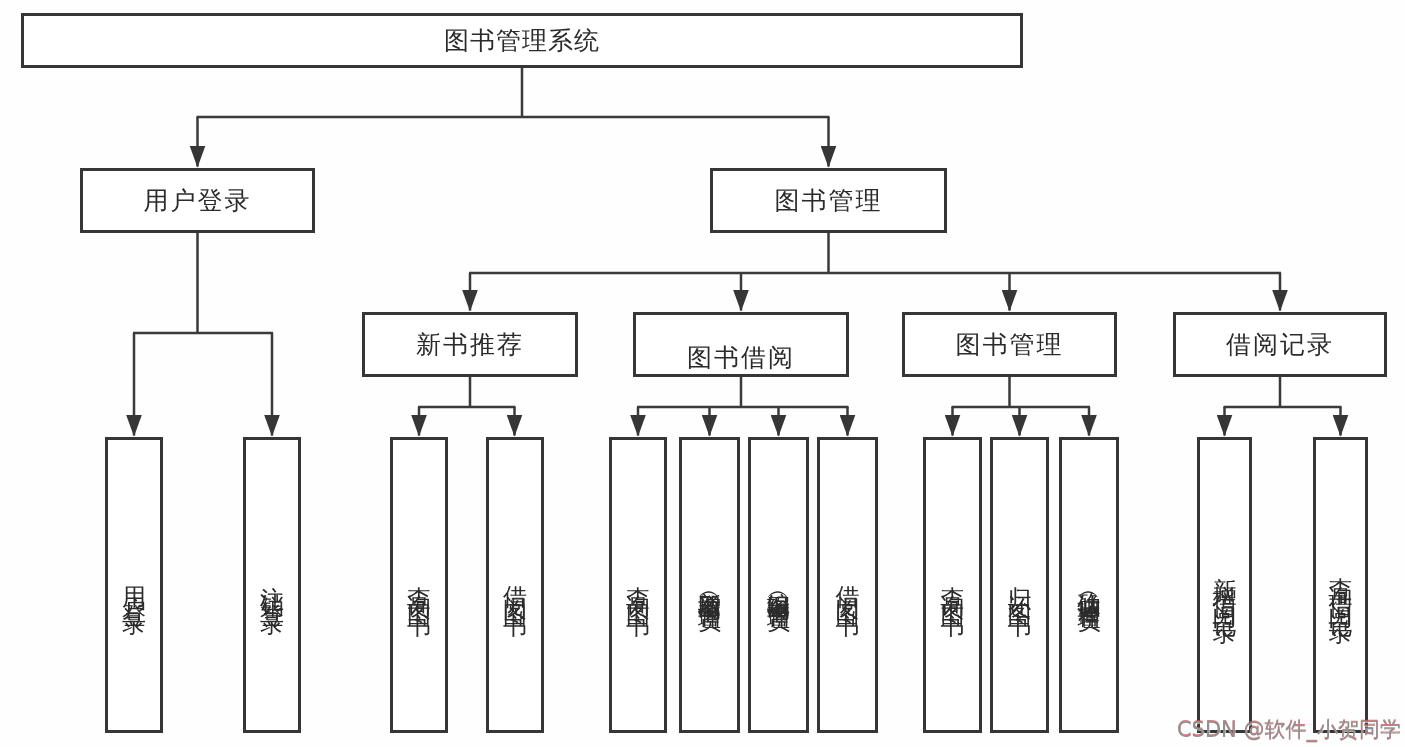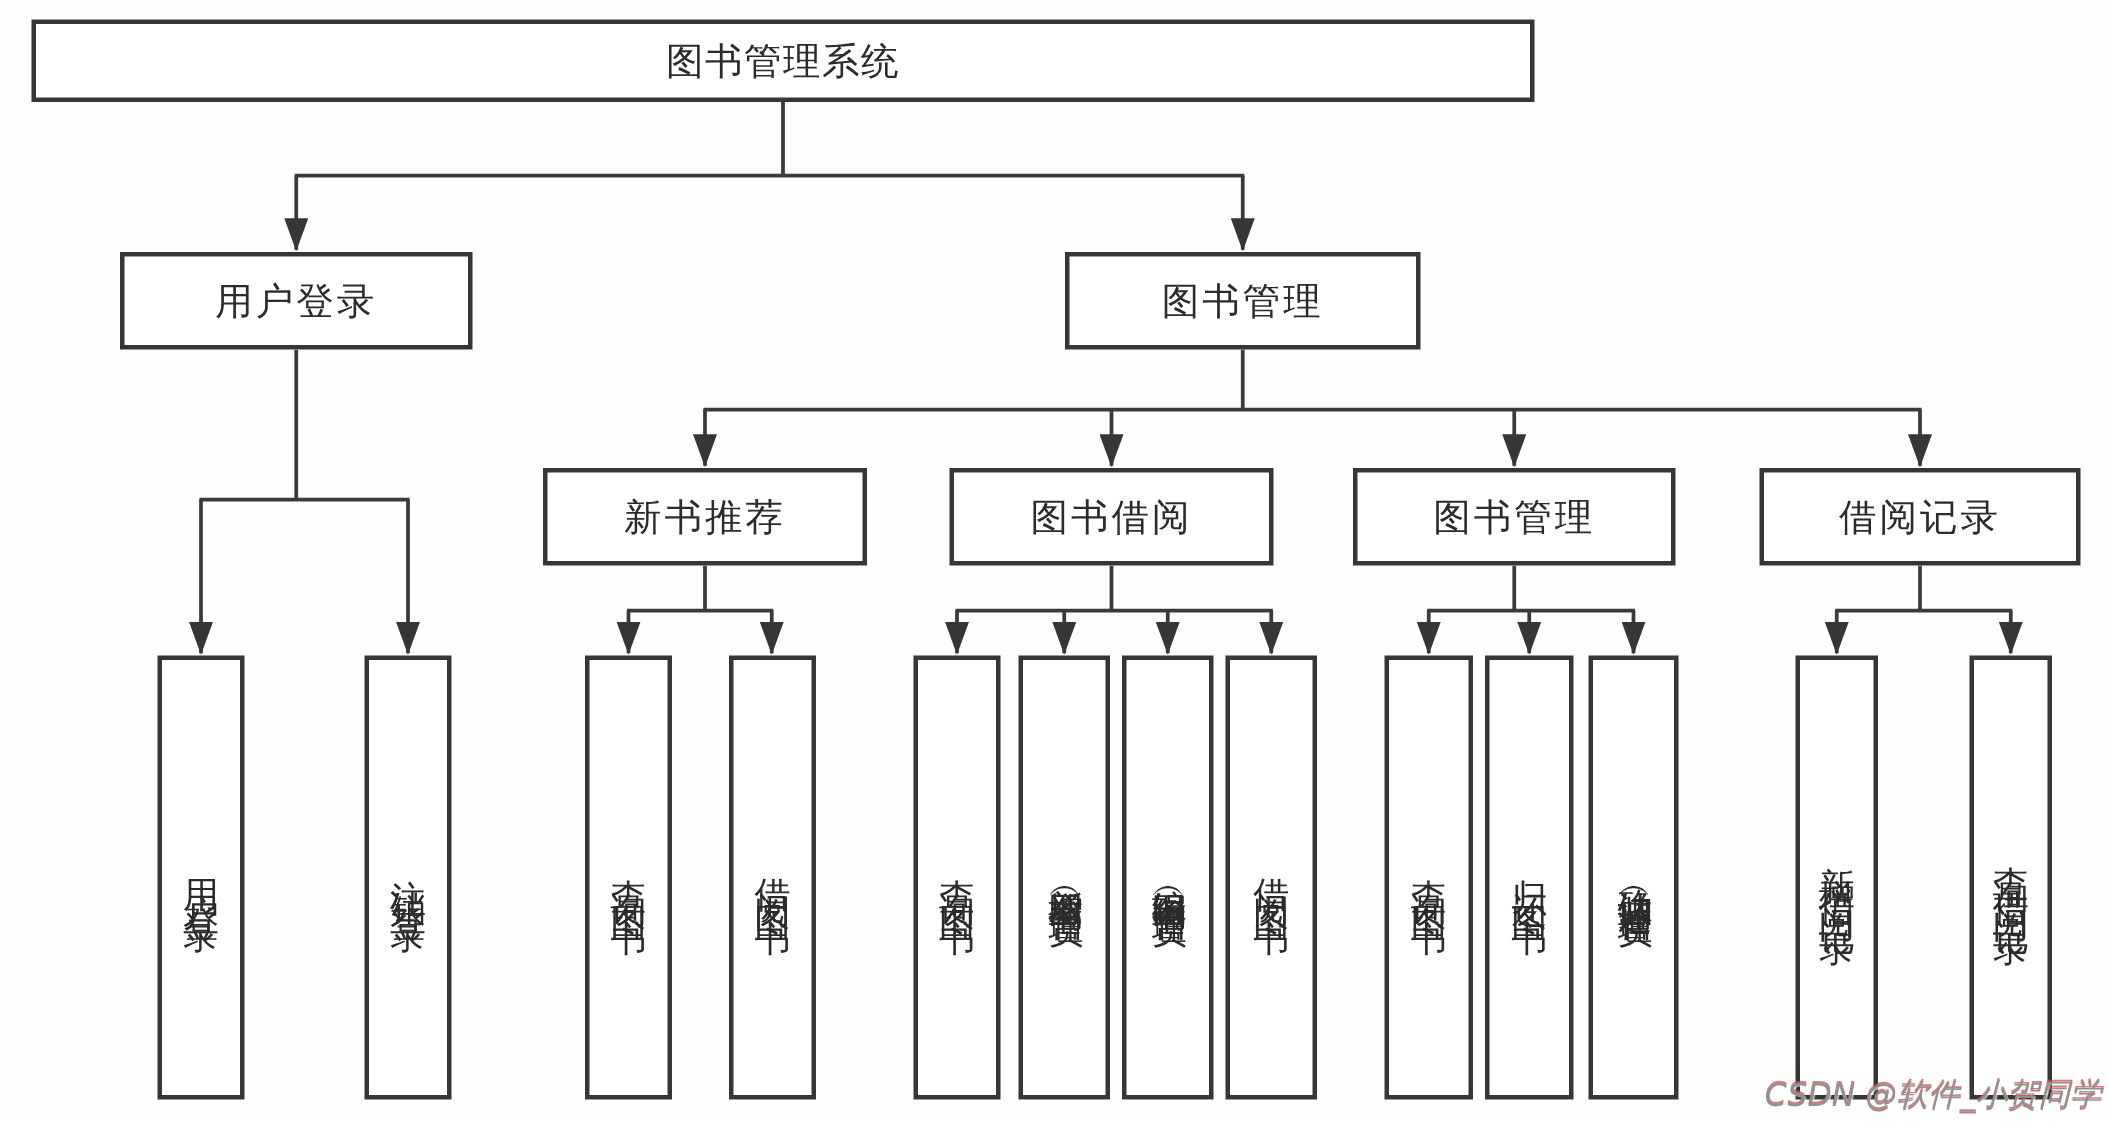--- a/index.html
+++ b/index.html
@@ -60,21 +60,20 @@
     letter-spacing: 2.5px;
   }
   .watermark {
     position: absolute;
     right: 4px;
     bottom: 3px;
     font-size: 21px;
     color: #919191;
     text-shadow: 0 -1px 0 rgba(205, 80, 80, 0.75), 1px 1px 0 rgba(255, 255, 255, 0.6);
     white-space: nowrap;
-    font-style: italic;
   }
 </style>
 </head>
 <body>
 
 <div class="canvas">
 
   <svg class="connectors" viewBox="0 0 1405 747" xmlns="http://www.w3.org/2000/svg">
     <defs>
       <marker id="arrow" viewBox="0 0 22 16" refX="21" refY="8" markerWidth="22" markerHeight="16" markerUnits="userSpaceOnUse" orient="auto">
@@ -127,21 +126,21 @@
   <div class="box h" style="left:80px; top:168px; width:235px; height:65px;">
     <span class="lbl">用户登录</span>
   </div>
   <div class="box h" style="left:710px; top:168px; width:237px; height:65px;">
     <span class="lbl">图书管理</span>
   </div>
 
   <div class="box h" style="left:362px; top:312px; width:216px; height:65px;font-family:Liberation Mono, monospace;">
     <span class="lbl">新书推荐</span>
   </div>
-  <div class="box h" style="left:633px; top:312px; width:216px; height:65px;">
+  <div class="box h" style="left:633px; top:312px; width:216px; height:65px;align-items:flex-end;">
     <span class="lbl">图书借阅</span>
   </div>
   <div class="box h" style="left:902px; top:312px; width:215px; height:65px;">
     <span class="lbl">图书管理</span>
   </div>
   <div class="box h" style="left:1173px; top:312px; width:214px; height:65px;">
     <span class="lbl">借阅记录</span>
   </div>
 
   <div class="box leaf" style="left:105px; top:437px; width:58px; height:296px;">

